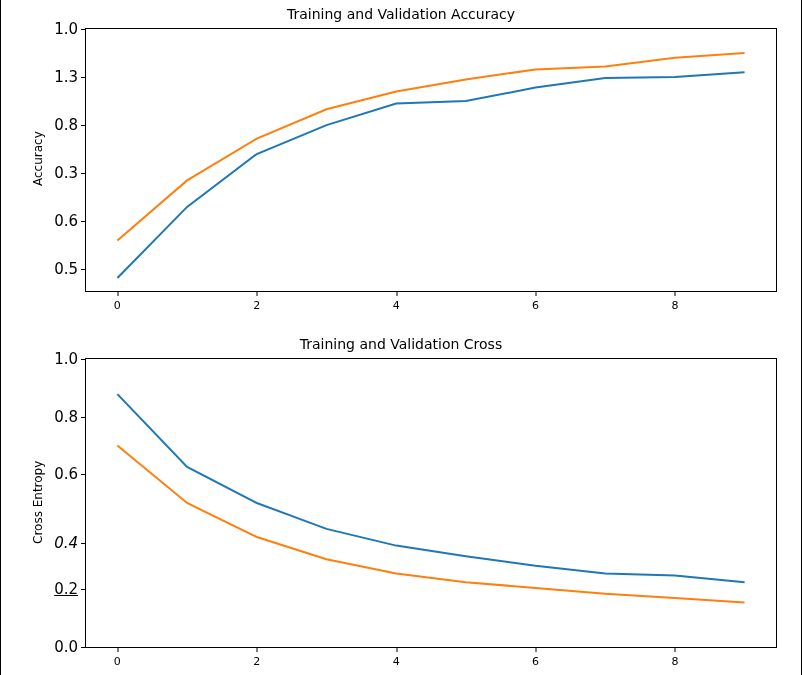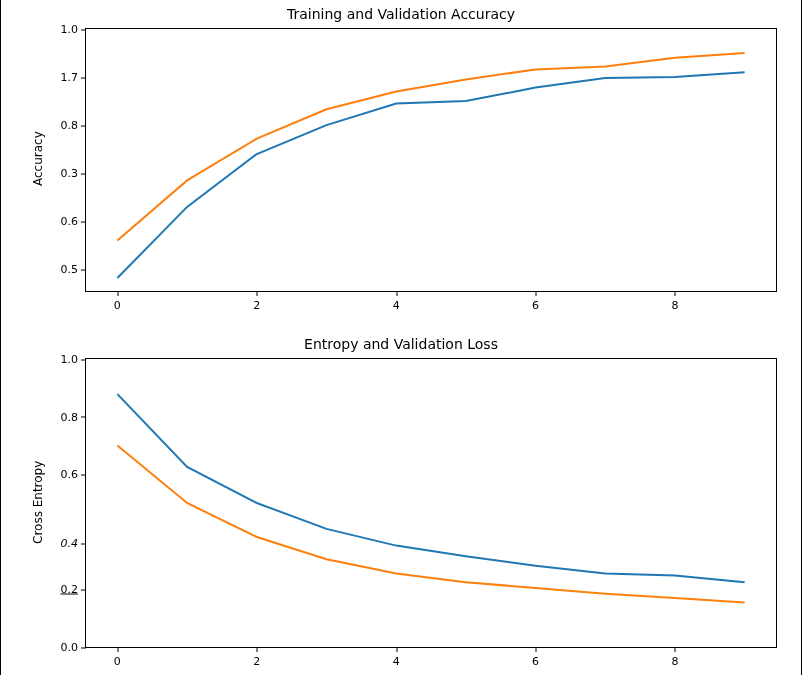--- a/index.html
+++ b/index.html
@@ -40,21 +40,21 @@
     transform-origin: left top;
     font-size: 12px;
     color: #000;
     white-space: nowrap;
   }
   .tick-y {
     position: absolute;
     right: 100%;
     transform: translateY(-50%);
     padding-right: 8px;
-    font-size: 11px;
+    font-size: 15px;
     color: #000;
     white-space: nowrap;
   }
   .tick-y::after {
     content: "";
     position: absolute;
     right: 0;
     top: 50%;
     width: 5px;
     height: 1px;
@@ -111,33 +111,33 @@
     <div class="title" style="top:6px;">Training and Validation Accuracy</div>
     <div class="plot-area" id="plot0" style="left:84px; top:28px; width:692px; height:264px;">
       <svg class="lines" id="svg0" width="690" height="262">
           <path d="M31.4 249.0 L101.1 177.9 L170.8 125.0 L240.5 96.1 L310.2 74.5 L379.8 72.1 L449.5 58.6 L519.2 49.0 L588.9 48.1 L658.6 43.3" fill="none" stroke="#1f77b4" stroke-width="2"></path>
           <path d="M31.4 211.5 L101.1 151.4 L170.8 109.6 L240.5 80.3 L310.2 62.5 L379.8 50.5 L449.5 40.4 L519.2 37.5 L588.9 28.8 L658.6 24.0" fill="none" stroke="#ff7f0e" stroke-width="2"></path>
         </svg>
     <div class="tick-y" style="top: 240.367px;">0.5</div>
         <div class="tick-y" style="top: 192.294px;">0.6</div>
         <div class="tick-y" style="top: 144.22px;">0.3</div>
         <div class="tick-y" style="top: 96.1468px;">0.8</div>
-        <div class="tick-y" style="top: 48.0734px;">1.7</div>
+        <div class="tick-y" style="top: 48.0734px;">1.3</div>
         <div class="tick-y" style="top: 0px;">1.0</div>
         <div class="tick-x" style="left: 31.3636px;">0</div>
         <div class="tick-x" style="left: 170.758px;">2</div>
         <div class="tick-x" style="left: 310.152px;">4</div>
         <div class="tick-x" style="left: 449.545px;">6</div>
         <div class="tick-x" style="left: 588.939px;">8</div>
       </div>
     <div class="ylabel" style="left:30px; top:186px;">Accuracy</div>
   </div>
 
   <div class="subplot" style="left:0; top:330px; width:800px; height:345px;">
-    <div class="title" style="top:6px;">Entropy and Validation Loss</div>
+    <div class="title" style="top:6px;">Training and Validation Cross</div>
     <div class="plot-area" id="plot1" style="left:84px; top:28px; width:692px; height:290px;">
       <svg class="lines" id="svg1" width="690" height="288">
           <path d="M31.4 35.1 L101.1 108.0 L170.8 144.0 L240.5 169.9 L310.2 186.6 L379.8 197.3 L449.5 206.8 L519.2 214.6 L588.9 216.6 L658.6 223.2" fill="none" stroke="#1f77b4" stroke-width="2"></path>
           <path d="M31.4 86.4 L101.1 144.0 L170.8 178.0 L240.5 200.2 L310.2 214.6 L379.8 223.2 L449.5 229.0 L519.2 234.7 L588.9 239.0 L658.6 243.4" fill="none" stroke="#ff7f0e" stroke-width="2"></path>
         </svg>
     <div class="tick-y" style="top: 288px;">0.0</div>
         <div class="tick-y" style="top: 230.4px; text-decoration: underline;">0.2</div>
         <div class="tick-y" style="top: 184px; font-style: italic;">0.4</div>
         <div class="tick-y" style="top: 115.2px;">0.6</div>
         <div class="tick-y" style="top: 57.6px;">0.8</div>

